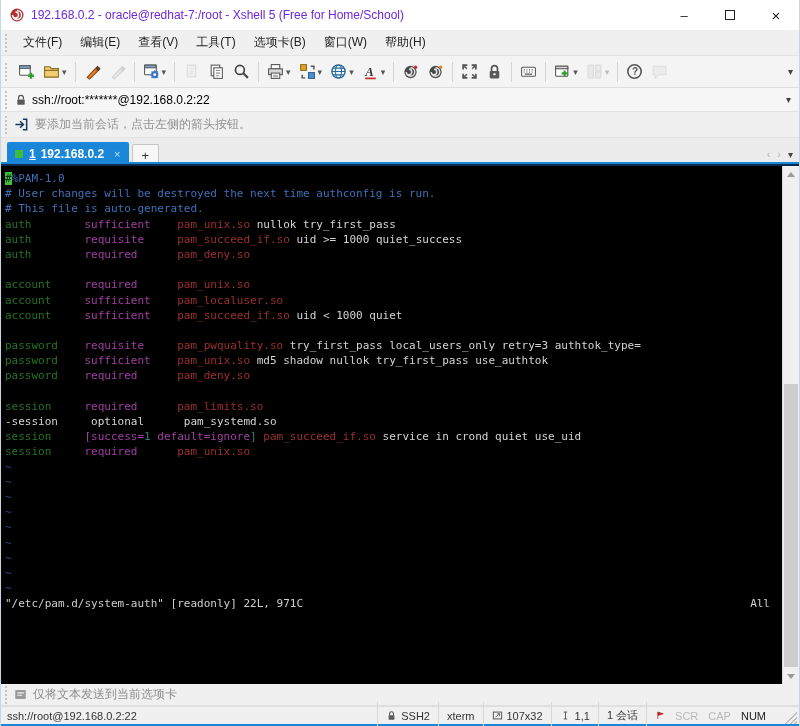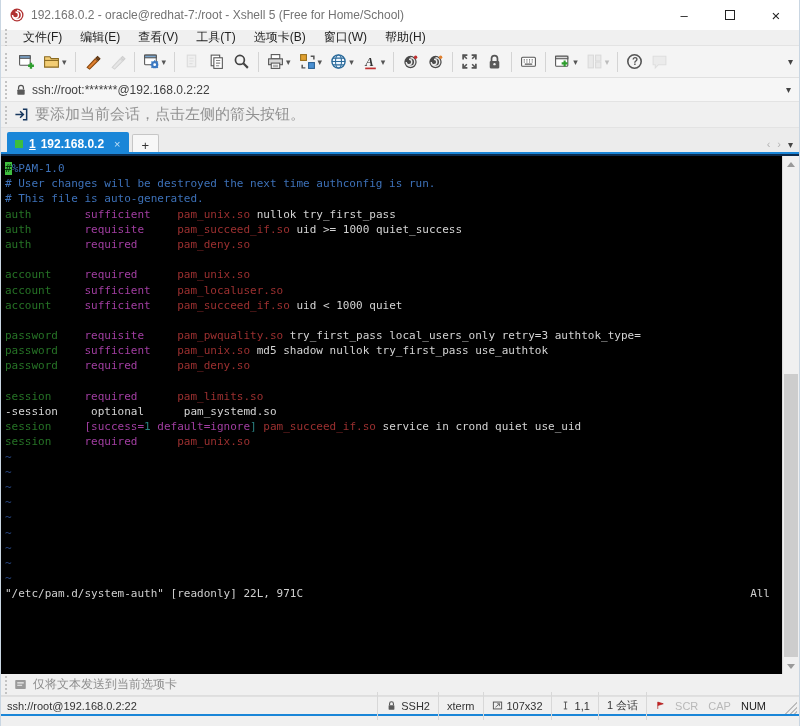--- a/index.html
+++ b/index.html
@@ -4,48 +4,48 @@
 <style>
   * { margin:0; padding:0; box-sizing:border-box; }
   html,body { width:800px; height:726px; overflow:hidden; }
   body { font-family:"Liberation Sans", sans-serif; background:#e4e4e4; }
   .window { width:800px; height:726px; display:flex; flex-direction:column; background:#f0f0f0;
             border-left:1px solid #c9d6e2; border-right:1px solid #c9d6e2; }
 
   
   .titlebar { height:30px; background:#ffffff; display:flex; align-items:center; flex:none; }
   .titlebar .appicon { width:16px; height:16px; margin:0 6px 0 8px; }
-  .titlebar .title { font-size:12px; color:#737373; flex:1 1 auto; white-space:nowrap; overflow:hidden; }
+  .titlebar .title { font-size:12px; color:#6d28d9; flex:1 1 auto; white-space:nowrap; overflow:hidden; }
   .wbtn { width:46px; height:30px; display:flex; align-items:center; justify-content:center;
           font-size:13px; color:#222; flex:none; }
   .wbtn.max span { display:block; width:10px; height:10px; border:1px solid #222; }
   .wbtn.close { font-size:15px; }
 
   
-  .menubar { height:16px; background:#f0f0f0; display:flex; align-items:center; flex:none; border-bottom:1px solid #e3e3e3; }
+  .menubar { height:26px; background:#f0f0f0; display:flex; align-items:center; flex:none; border-bottom:1px solid #e3e3e3; }
   .grip { width:6px; height:18px; border-left:2px dotted #c3c3c3; margin:0 3px 0 4px; flex:none; }
   .menu-item { font-size:12px; color:#222; padding:4px 9px; white-space:nowrap; }
 
   
   .toolbar { height:32px; background:#f4f4f4; display:flex; align-items:center; flex:none; border-bottom:1px solid #e0e0e0; }
   .tbtn { display:flex; align-items:center; padding:3px 3px; margin:0 1px; border-radius:2px; }
   .tbtn svg { display:block; }
   .tbtn .caret { font-size:9px; color:#555; margin-left:2px; }
   .tbtn.disabled { opacity:0.35; filter:grayscale(1); }
   .tsep { width:1px; height:20px; background:#d4d4d4; margin:0 4px; flex:none; }
   .toolbar .overflow { margin-left:auto; margin-right:6px; font-size:10px; color:#444; }
 
   
   .addressbar { height:24px; background:#f6f6f6; border-bottom:1px solid #e3e3e3; display:flex; align-items:center; flex:none; }
-  .addressbar .url { font-size:12px; color:#404040; margin-left:4px; flex:1 1 auto; }
+  .addressbar .url { font-size:12px; color:#000000; margin-left:4px; flex:1 1 auto; }
   .addressbar .caret { font-size:10px; color:#444; margin-right:8px; }
 
   
   .infobar { height:26px; background:#f0f0f0; border-bottom:1px solid #e3e3e3; display:flex; align-items:center; flex:none; }
-  .infobar .txt { font-size:15px; color:#919191; margin-left:6px; }
+  .infobar .txt { font-size:12px; color:#919191; margin-left:6px; }
 
   
   .tabbar { height:28px; background:#ececec; flex:none; position:relative; display:flex; align-items:flex-end; }
   .tabs { display:flex; align-items:flex-end; height:24px; margin-left:6px; }
   .tab.active { background:#1a86d8; color:#fff; height:24px; display:flex; align-items:center;
                 padding:0 8px; font-size:12px; font-weight:bold; border-radius:2px 2px 0 0; }
   .tab .conn-dot { width:8px; height:8px; background:#3dbd3d; margin-right:6px; flex:none; }
   .tab .tab-index { text-decoration:underline; margin-right:5px; font-weight:bold; }
   .tab .tab-close { margin-left:10px; color:#bfe0f7; font-size:11px; font-weight:normal; }
   .tab.newtab { background:#f7f7f7; border:1px solid #c6c6c6; border-bottom:none; color:#333;

